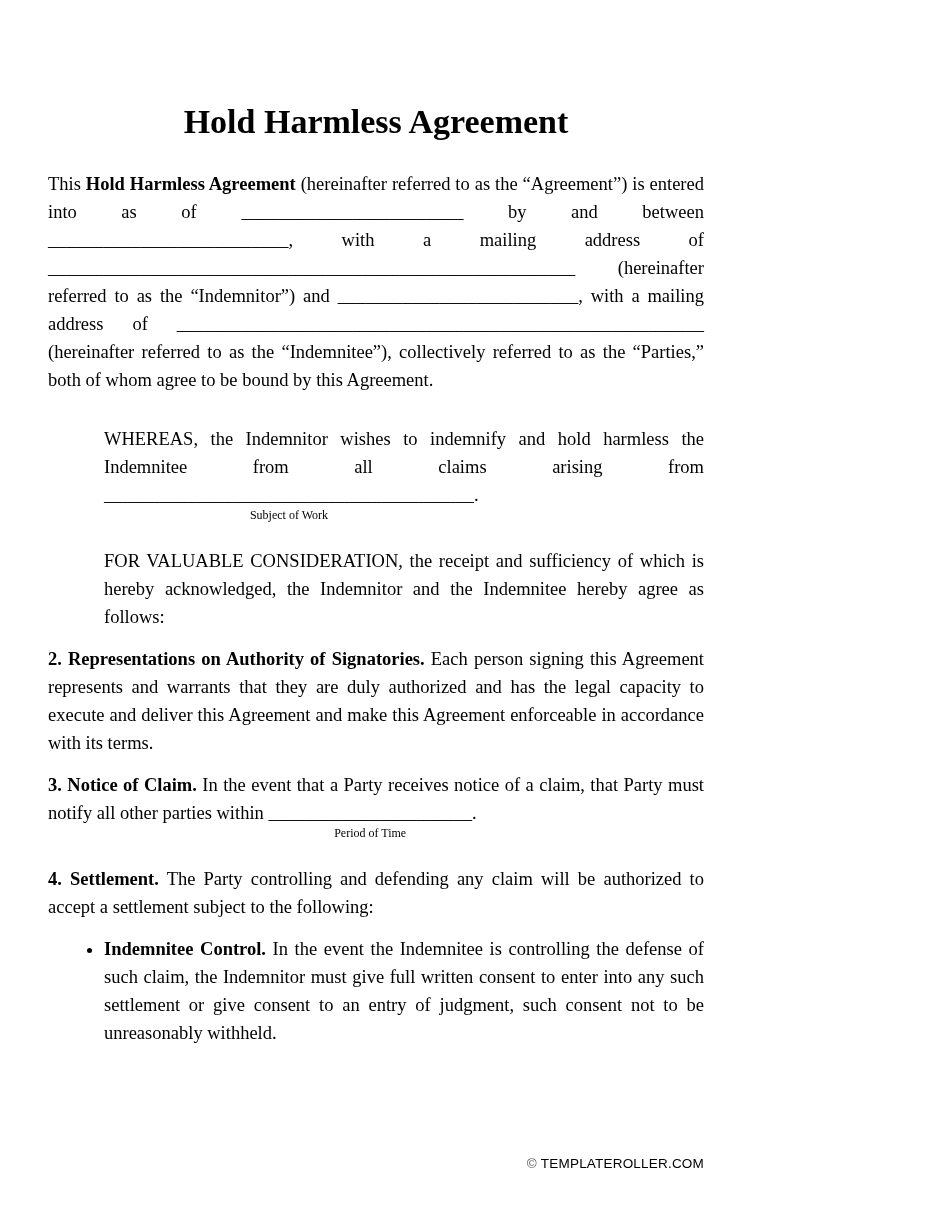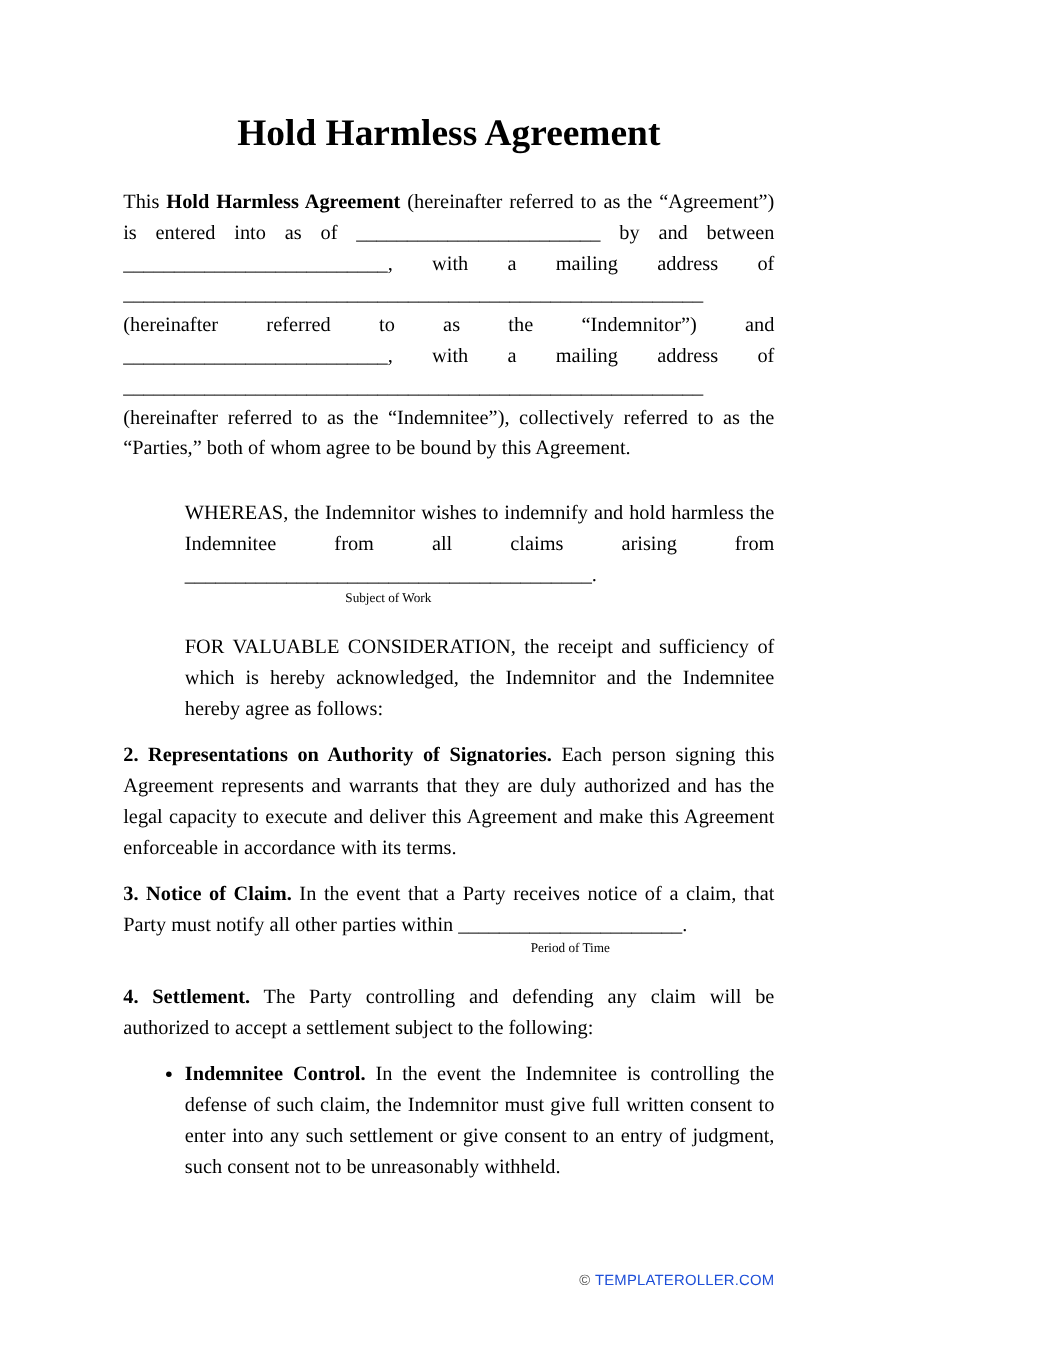--- a/index.html
+++ b/index.html
@@ -6,21 +6,21 @@
   .page {
     position: relative;
     width: 816px;
     height: 1230px;
     background: #ffffff;
     color: #000000;
     font-family: "Liberation Serif", "DejaVu Serif", serif;
     font-size: 18.5px;
     line-height: 28px;
     box-sizing: border-box;
-    padding: 100px 112px 0 112px;
+    padding: 100px 112px 0 48px;
     overflow: hidden;
   }
   .doc-title {
     font-size: 34px;
     line-height: 44px;
     font-weight: bold;
     text-align: center;
     margin: 0 0 26px 0;
   }
   p.para {
@@ -58,21 +58,21 @@
   .footer {
     position: absolute;
     right: 112px;
     bottom: 52px;
     font-family: "Liberation Sans", "DejaVu Sans", sans-serif;
     font-size: 13.5px;
     letter-spacing: 0.2px;
     white-space: nowrap;
   }
   .footer .copy { color: #555555; margin-right: 4px; }
-  .footer a.site-link { color: #1d4ed8; text-decoration: none; cursor: pointer; }
+  .footer a.site-link { color: #000000; text-decoration: none; cursor: pointer; }
 </style>
 </head>
 <body>
 
 <div class="page">
 
   <h1 class="doc-title">Hold Harmless Agreement</h1>
 
   <p class="para"><span>This </span><strong>Hold Harmless Agreement</strong><span> (hereinafter referred to as the “Agreement”) is entered into as of </span><span class="blank">________________________</span><span> by and between </span><span class="blank">__________________________</span><span>, with a mailing address of </span><span class="blank">_________________________________________________________</span><span> (hereinafter referred to as the “Indemnitor”) and </span><span class="blank">__________________________</span><span>, with a mailing address of </span><span class="blank">_________________________________________________________</span><span> (hereinafter referred to as the “Indemnitee”), collectively referred to as the “Parties,” both of whom agree to be bound by this Agreement.</span></p>
 

